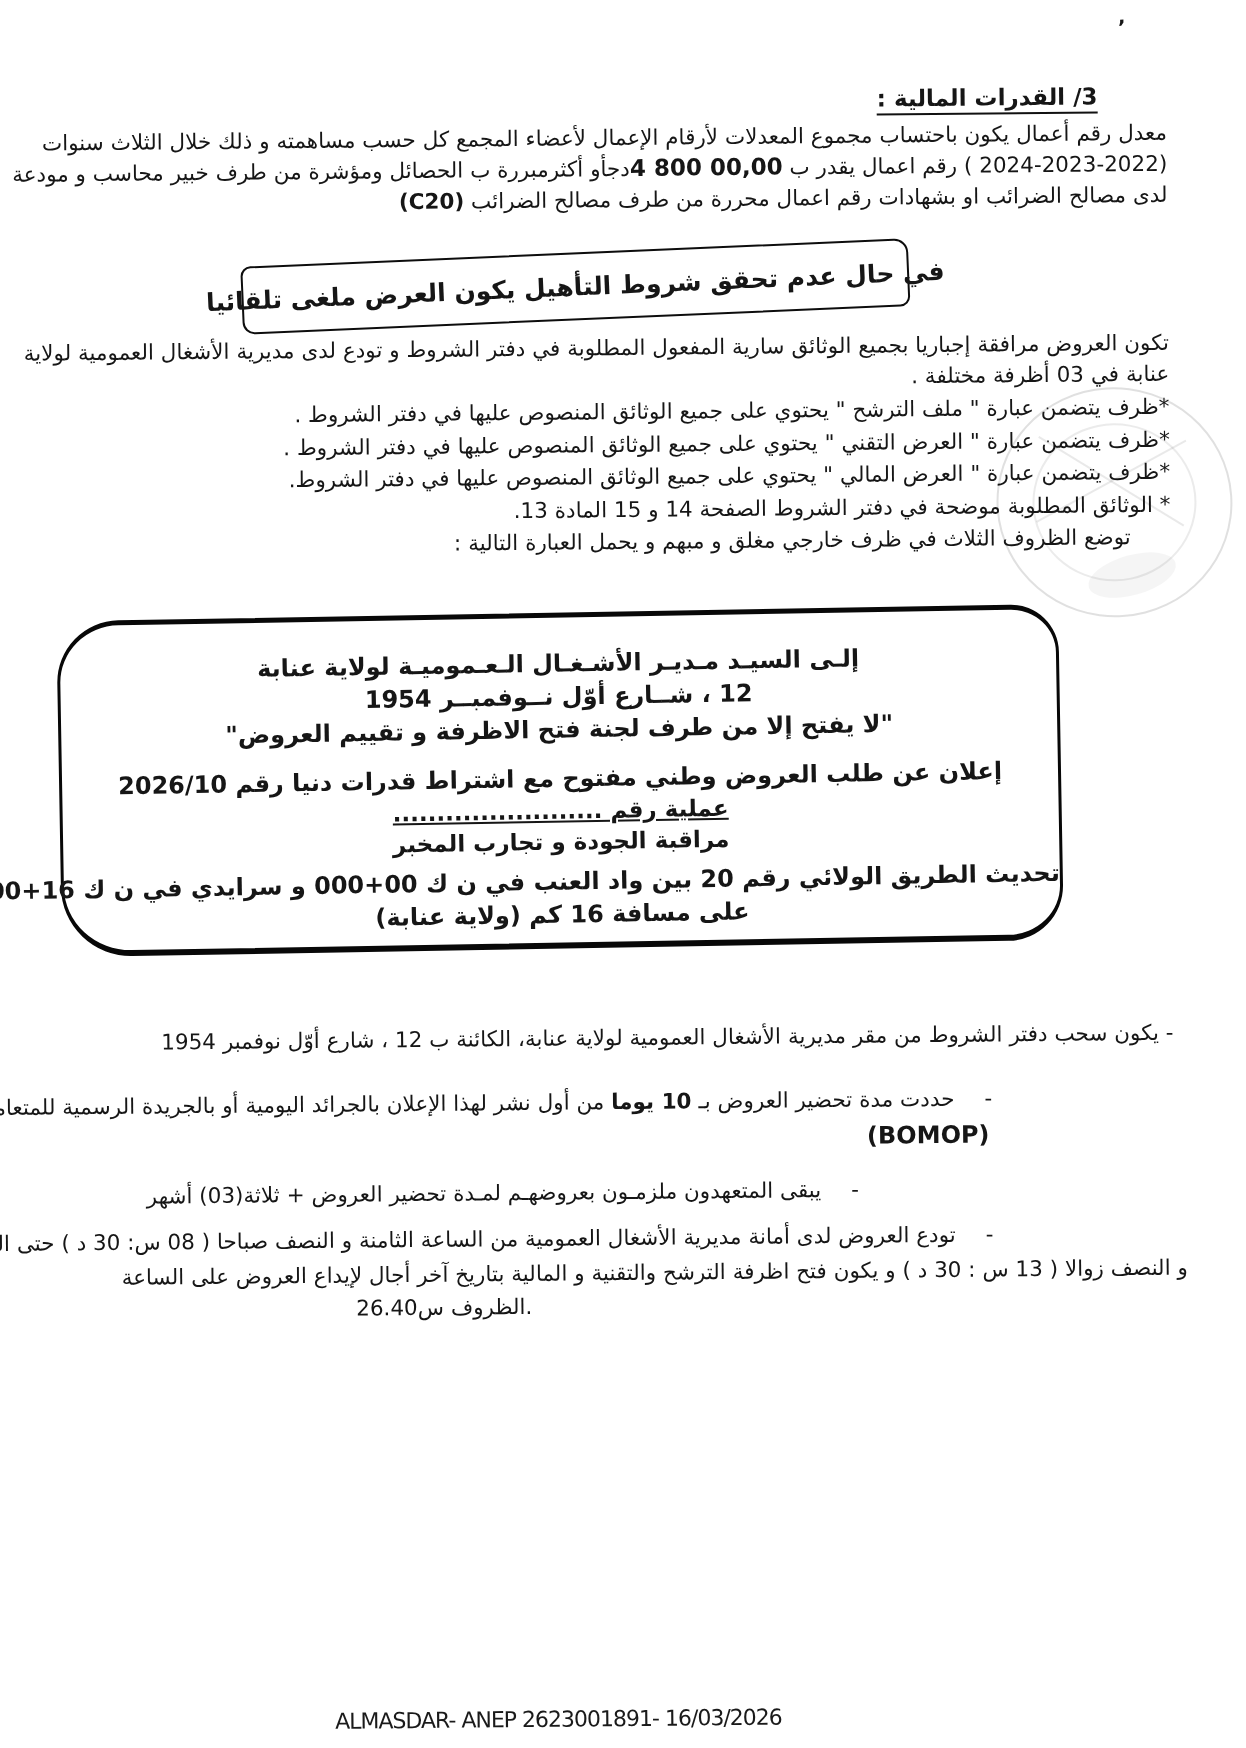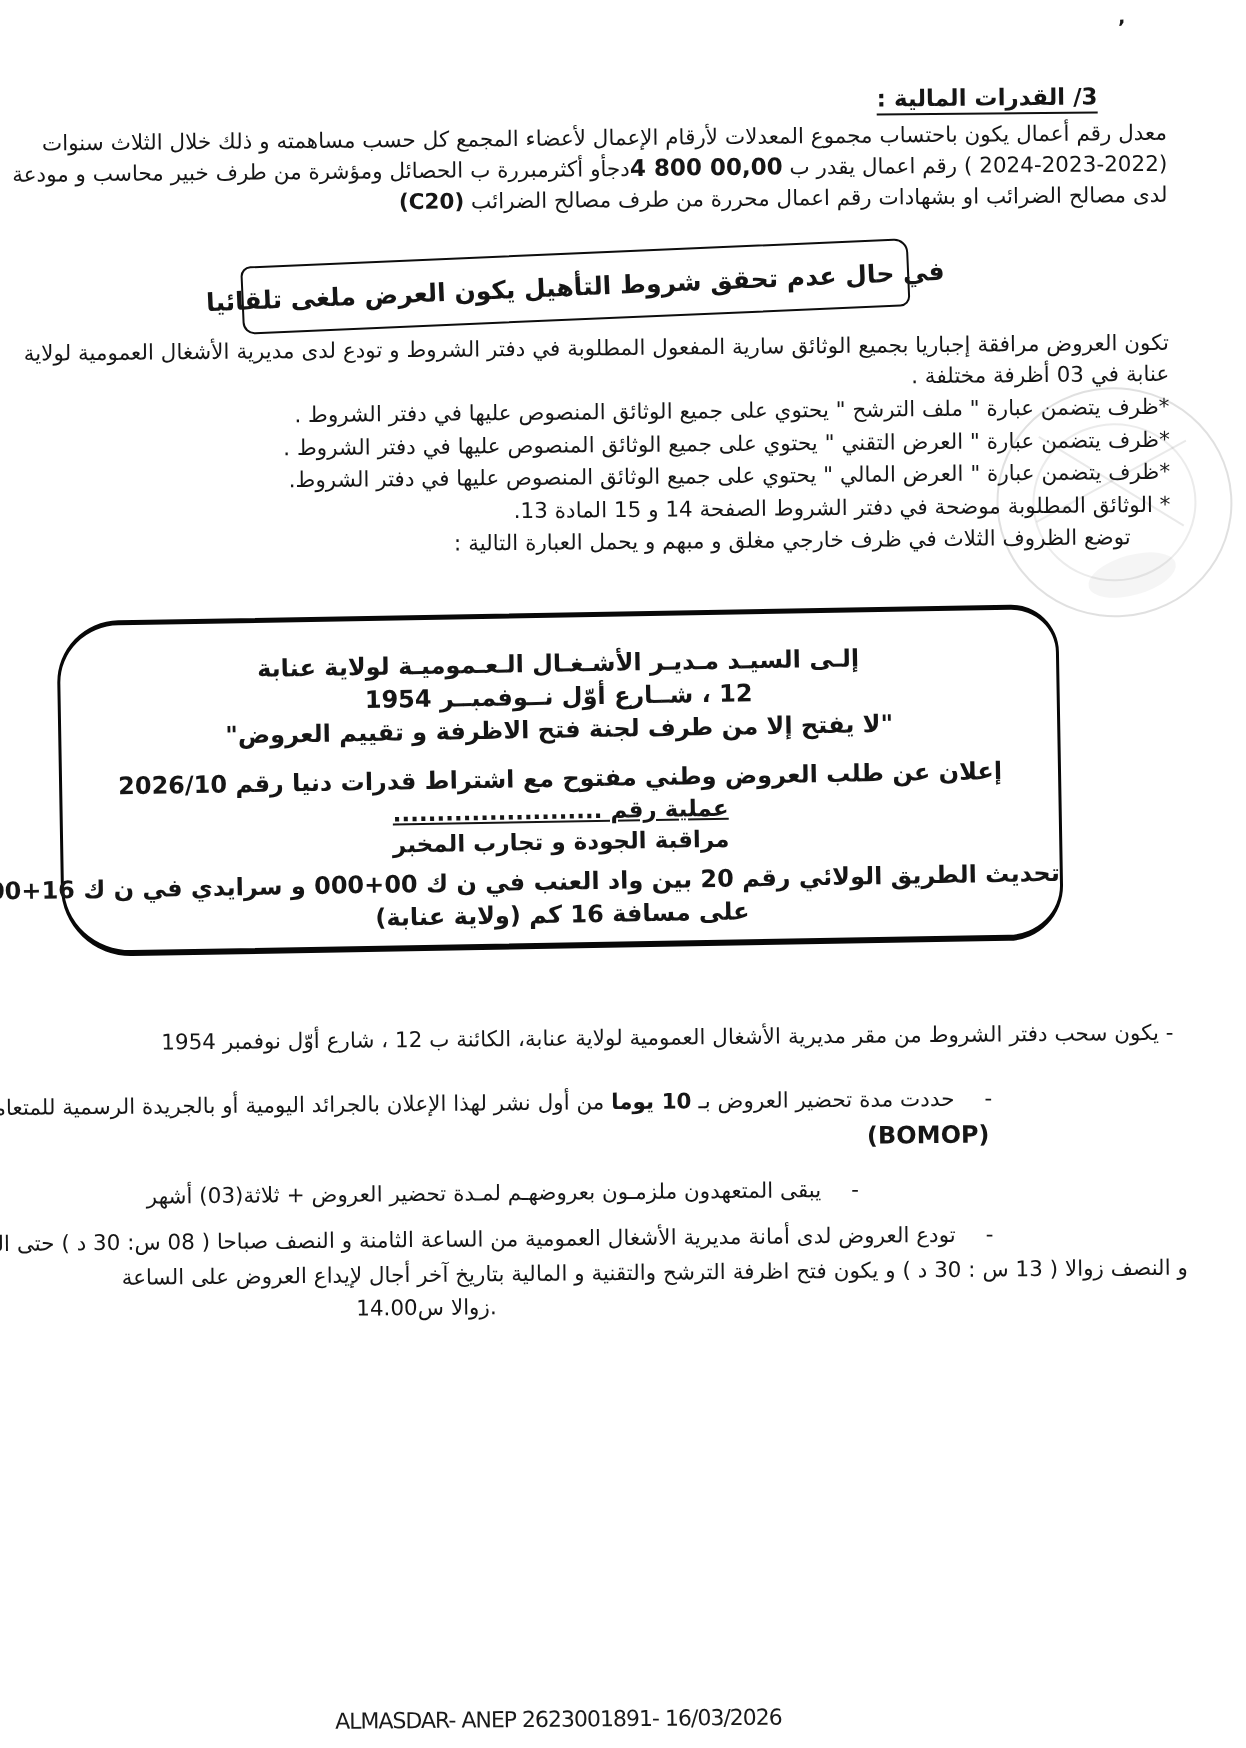--- a/index.html
+++ b/index.html
@@ -121,20 +121,20 @@
 
     <div class="abs ar body-text line" style="right:390px;top:1176px;">
       <span class="dash">-</span><span>يبقى المتعهدون ملزمـون بعروضهـم لمـدة تحضير العروض + ثلاثة(03) أشهر</span>
     </div>
 
     <div class="abs ar body-text line" style="right:256px;top:1222px;">
       <span class="dash">-</span><span>تودع العروض لدى أمانة مديرية الأشغال العمومية من الساعة الثامنة و النصف صباحا ( 08 س: 30 د ) حتى الساعة الواحدة</span>
     </div>
     <div class="abs ar body-text line" style="right:62px;top:1257px;">و النصف زوالا ( 13 س : 30 د ) و يكون فتح اظرفة  الترشح والتقنية و المالية بتاريخ آخر أجال لإيداع العروض على الساعة</div>
     <div class="abs body-text line" style="left:352px;top:1290px;direction:ltr;">
-      <span class="num">14.00</span><span class="ar" style="unicode-bidi:isolate;">س</span>
-      <span class="ar" style="unicode-bidi:isolate;">زوالا</span><span>.</span>
+      <span class="num">26.40</span><span class="ar" style="unicode-bidi:isolate;">س</span>
+      <span class="ar" style="unicode-bidi:isolate;">الظروف</span><span>.</span>
     </div>
 
     <div class="abs footer-line" style="left:327px;top:1706px;">ALMASDAR- ANEP 2623001891- 16/03/2026</div>
 
   </div>
 </div>
 
 </body></html>

